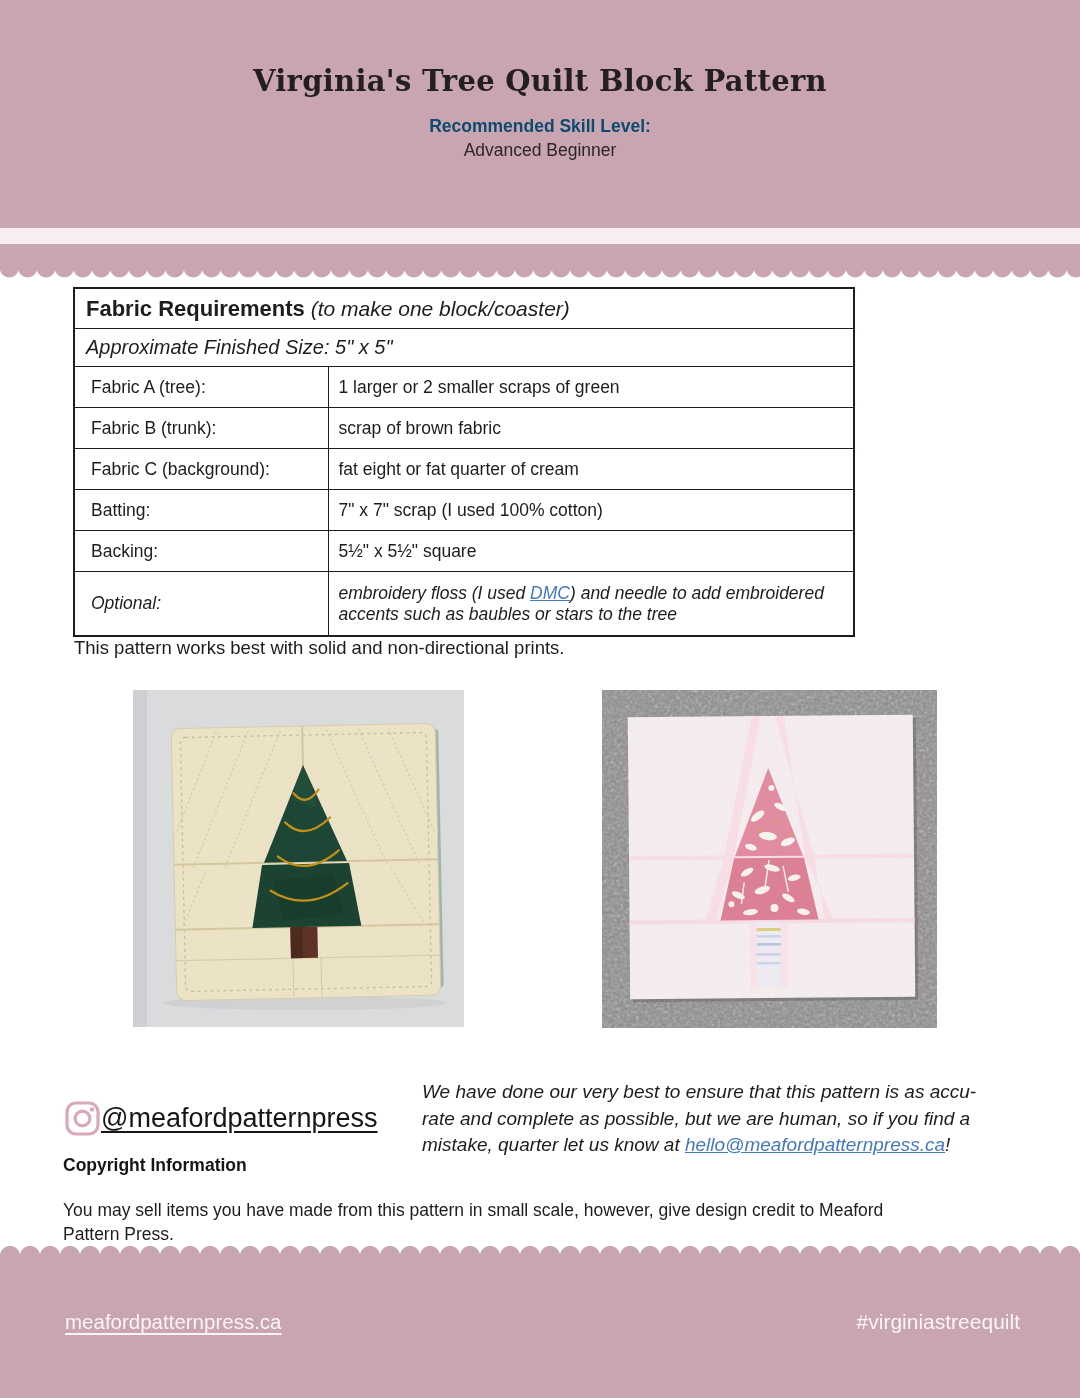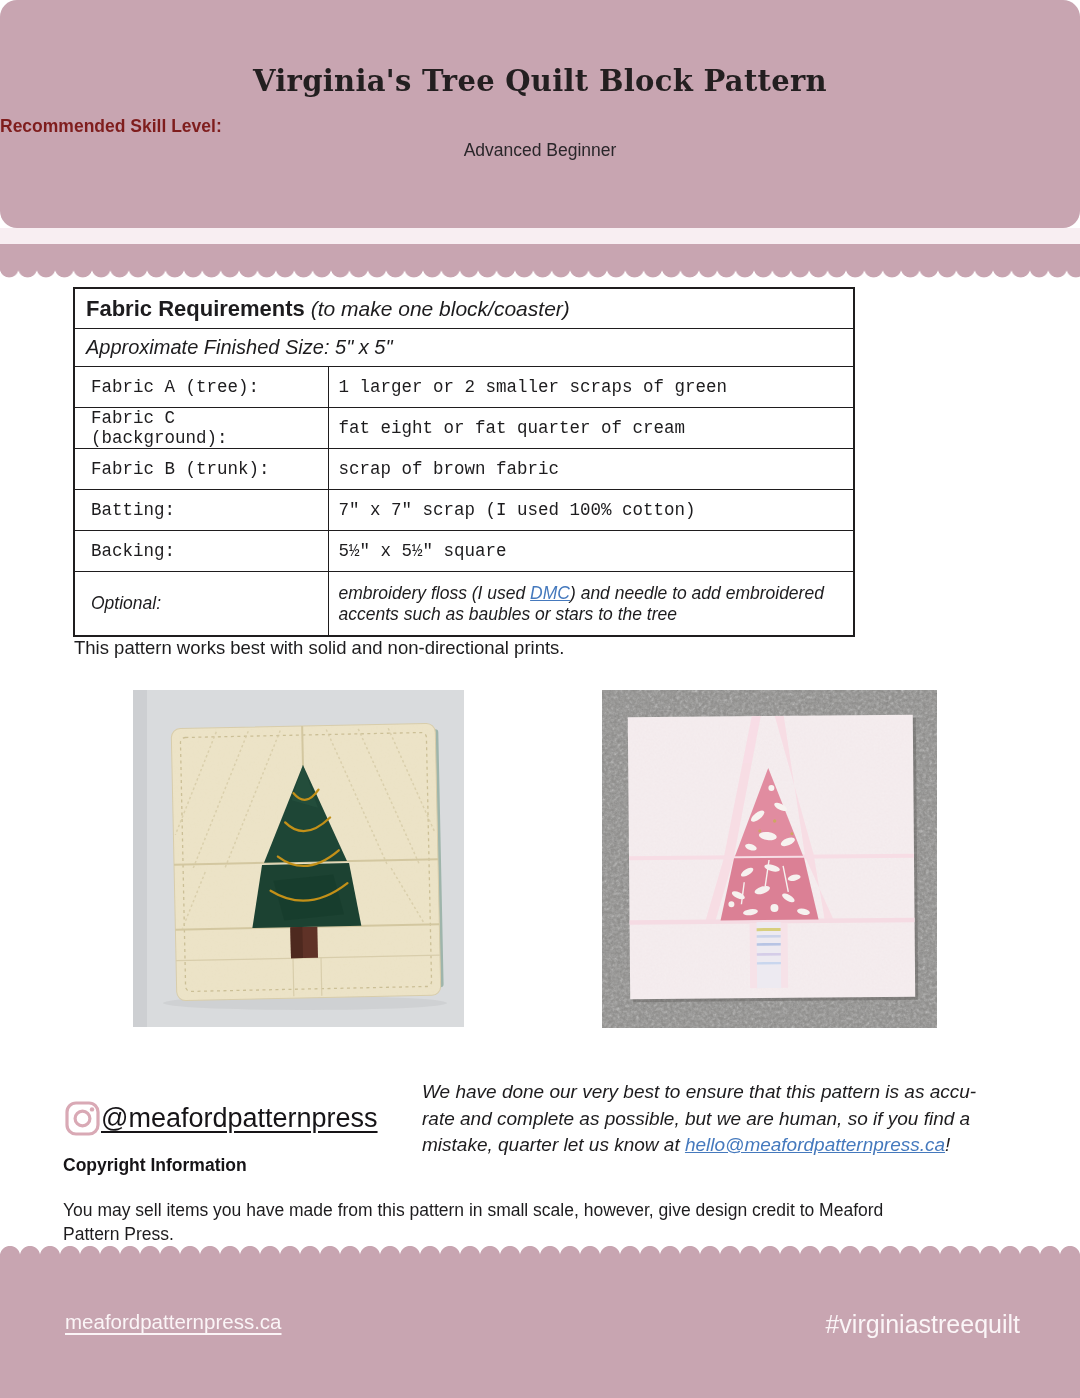--- a/index.html
+++ b/index.html
@@ -4,28 +4,28 @@
 <style>
   html,body{margin:0;padding:0;}
   body{
     width:1080px;height:1398px;background:#ffffff;
     font-family:"Liberation Sans", sans-serif;color:#1d1c1e;
     position:relative;overflow:hidden;
   }
   .page{position:absolute;inset:0;}
 
   
-  .header-band{position:absolute;left:0;top:0;width:1080px;height:228px;background:#c8a5b1;border-radius:17px;}
+  .header-band{position:absolute;left:0;top:0;width:1080px;height:228px;background:#c8a5b1;}
   .page-title{
     position:absolute;left:0;top:64px;width:1080px;text-align:center;
     font-family:"DejaVu Serif", serif;font-weight:bold;font-size:29px;color:#231f20;
     letter-spacing:.3px;margin:0;
   }
-  .skill-label{position:absolute;left:0;top:116px;width:1080px;text-align:left;
-    font-size:17.5px;font-weight:bold;color:#7f1d1d;}
+  .skill-label{position:absolute;left:0;top:116px;width:1080px;text-align:center;
+    font-size:17.5px;font-weight:bold;color:#0c4a6e;}
   .skill-value{position:absolute;left:0;top:140px;width:1080px;text-align:center;
     font-size:17.5px;color:#2a262a;}
   .band-light{position:absolute;left:0;top:228px;width:1080px;height:16px;background:#f8eef2;}
   .band-pink2{position:absolute;left:0;top:244px;width:1080px;height:24px;background:#c8a5b1;}
   .scallop-down{
     position:absolute;left:0;top:268px;width:1080px;height:11px;
     background:radial-gradient(circle at 9.2px 0px, #c8a5b1 9px, rgba(200,165,177,0) 9.8px);
     background-size:18.4px 11px;background-repeat:repeat-x;
   }
 
@@ -35,21 +35,21 @@
     border-collapse:collapse;table-layout:fixed;
     font-size:17.5px;color:#1d1c1e;
   }
   .req-table td{border:1.6px solid #1f1d1e;padding:0 10px;vertical-align:middle;}
   .req-table{border:2.4px solid #1f1d1e;}
   .req-table col.c1{width:254px;}
   .req-table .r-head td{height:39px;font-size:22px;padding-left:11px;}
   .req-table .r-head .b{font-weight:bold;}
   .req-table .r-head .i{font-style:italic;font-size:21px;}
   .req-table .r-size td{height:37px;font-style:italic;font-size:20px;padding-left:11px;}
-  .req-table .r-data td{height:40px;font-family:Liberation Mono, monospace;}
+  .req-table .r-data td{height:40px;}
   .req-table .r-opt td{height:63px;}
   .req-table td.lab{padding-left:16px;}
   .req-table .i{font-style:italic;}
   a.link{color:#4579bd;text-decoration:underline;cursor:pointer;text-align:right;}
 
   .note{position:absolute;left:74px;top:637px;font-size:18.5px;color:#1d1c1e;}
 
   
   .photo{position:absolute;margin:0;padding:0;line-height:0;}
   .photo-left{left:133px;top:690px;width:331px;height:337px;}
@@ -70,21 +70,21 @@
   .scallop-up{
     position:absolute;left:0;top:0;width:1080px;height:12px;
     background:radial-gradient(circle at 10px 12px, #c8a5b1 9.6px, rgba(200,165,177,0) 10.5px);
     background-size:20px 12px;background-repeat:repeat-x;
   }
   .footer-band{position:absolute;left:0;top:12px;width:1080px;height:142px;background:#c8a5b1;}
   .footer-site{
     position:absolute;left:65px;top:66px;font-size:20.5px;color:#fbf5f7;
     text-decoration:underline;text-underline-offset:4px;cursor:pointer;
   }
-  .footer-tag{position:absolute;right:60px;top:66px;font-size:25px;color:#fbf5f7;}
+  .footer-tag{position:absolute;right:60px;top:66px;font-size:21px;color:#fbf5f7;}
 </style>
 </head>
 <body>
 
 <div class="page">
 
   <div class="header-band">
     <h1 class="page-title">Virginia's Tree Quilt Block Pattern</h1>
     <div class="skill-label">Recommended Skill Level:</div>
     <div class="skill-value">Advanced Beginner</div>
@@ -103,26 +103,26 @@
       <td colspan="2"><span class="b">Fabric Requirements</span><span class="i"> (to make one block/coaster)</span></td>
     </tr>
     <tr class="r-size">
       <td colspan="2">Approximate Finished Size: 5" x 5"</td>
     </tr>
     <tr class="r-data">
       <td class="lab">Fabric A (tree):</td>
       <td class="val">1 larger or 2 smaller scraps of green</td>
     </tr>
     <tr class="r-data">
+      <td class="lab">Fabric B (trunk):</td>
+      <td class="val">scrap of brown fabric</td>
+    </tr>
+    <tr class="r-data">
       <td class="lab">Fabric C (background):</td>
       <td class="val">fat eight or fat quarter of cream</td>
-    </tr>
-    <tr class="r-data">
-      <td class="lab">Fabric B (trunk):</td>
-      <td class="val">scrap of brown fabric</td>
     </tr>
     <tr class="r-data">
       <td class="lab">Batting:</td>
       <td class="val">7" x 7" scrap (I used 100% cotton)</td>
     </tr>
     <tr class="r-data">
       <td class="lab">Backing:</td>
       <td class="val">5½" x 5½" square</td>
     </tr>
     <tr class="r-opt">

